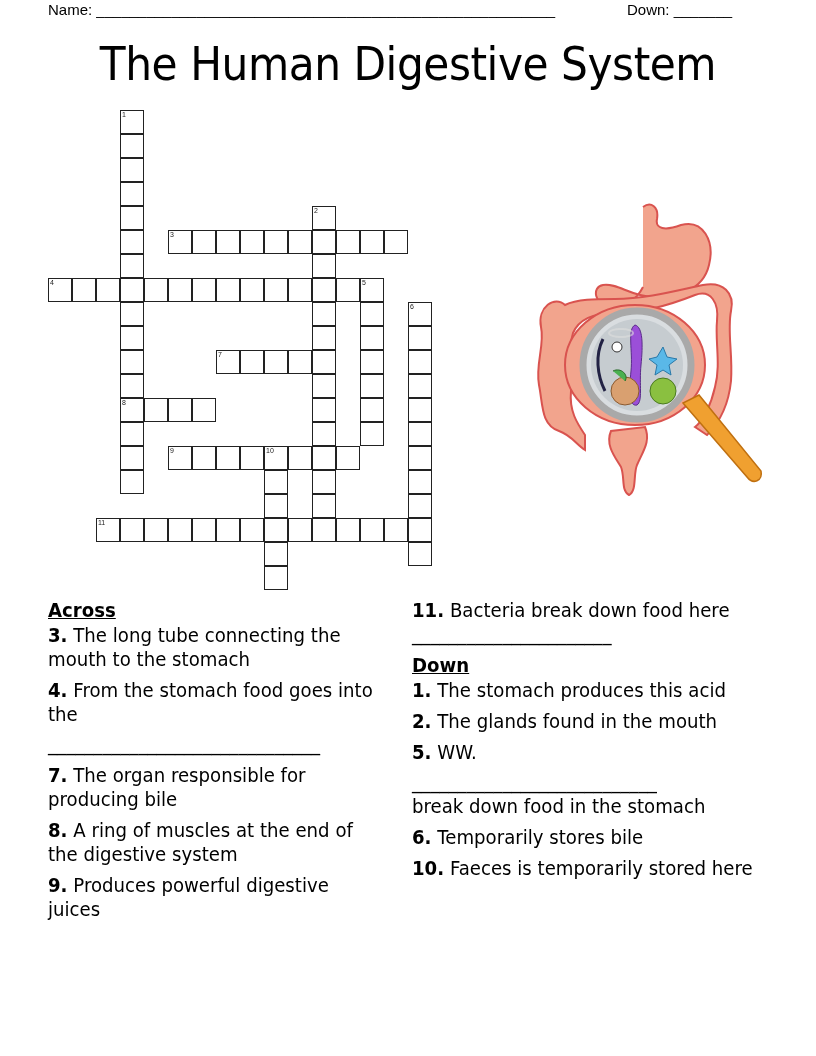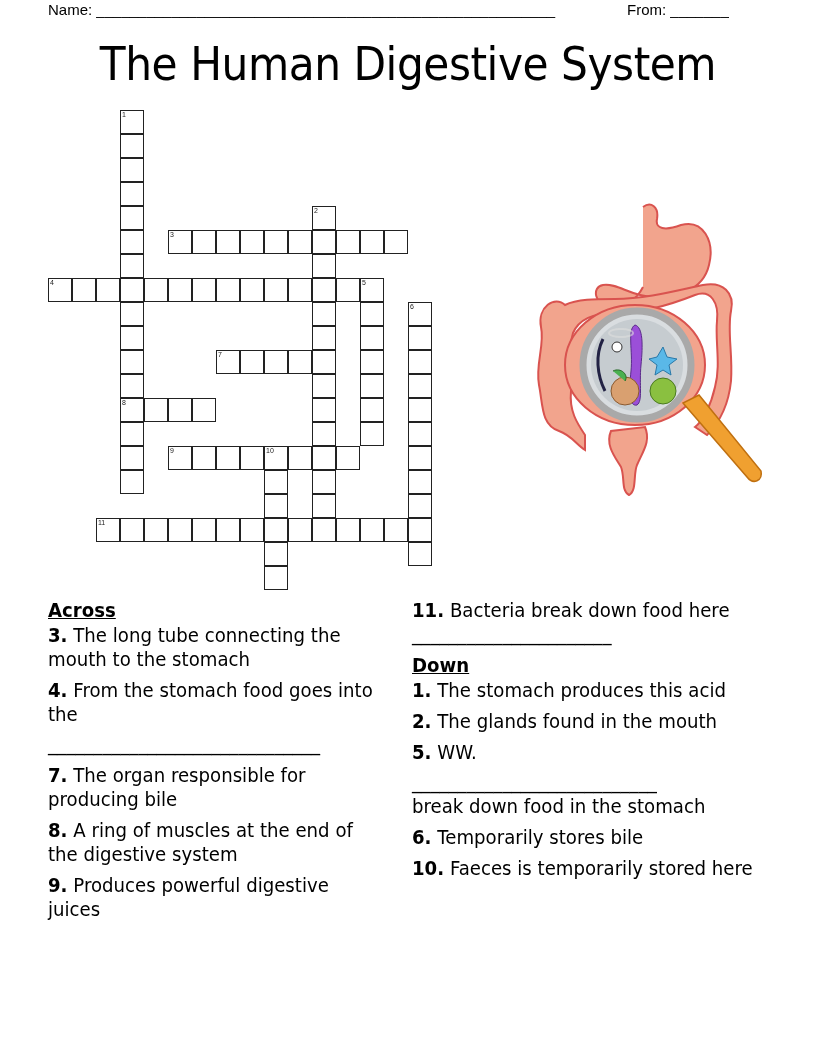--- a/index.html
+++ b/index.html
@@ -14,21 +14,21 @@
   .clues { position:absolute; font-size:19.5px; line-height:24px; font-family:"DejaVu Sans", sans-serif; transform:scaleX(0.93); transform-origin:left top; }
   .clues .head { font-weight:bold; text-decoration:underline; margin-bottom:1px; }
   .clue { margin-bottom:7px; }
   .clue b { font-weight:bold; }
   .blank { display:block; }
 </style>
 </head>
 <body>
 
 <div class="hdr"><span>Name: </span><span>_______________________________________________________</span></div>
-<div class="hdr-date"><span>From: </span><span>_______</span></div>
+<div class="hdr-date"><span>Down: </span><span>_______</span></div>
 
 <div class="title">The Human Digestive System</div>
 
 <div id="grid">
     <div class="cell" style="left: 120px; top: 110px;">
       <span class="num">1</span>
     </div>
     <div class="cell" style="left: 120px; top: 134px;"></div>
     <div class="cell" style="left: 120px; top: 158px;"></div>
     <div class="cell" style="left: 120px; top: 182px;"></div>

